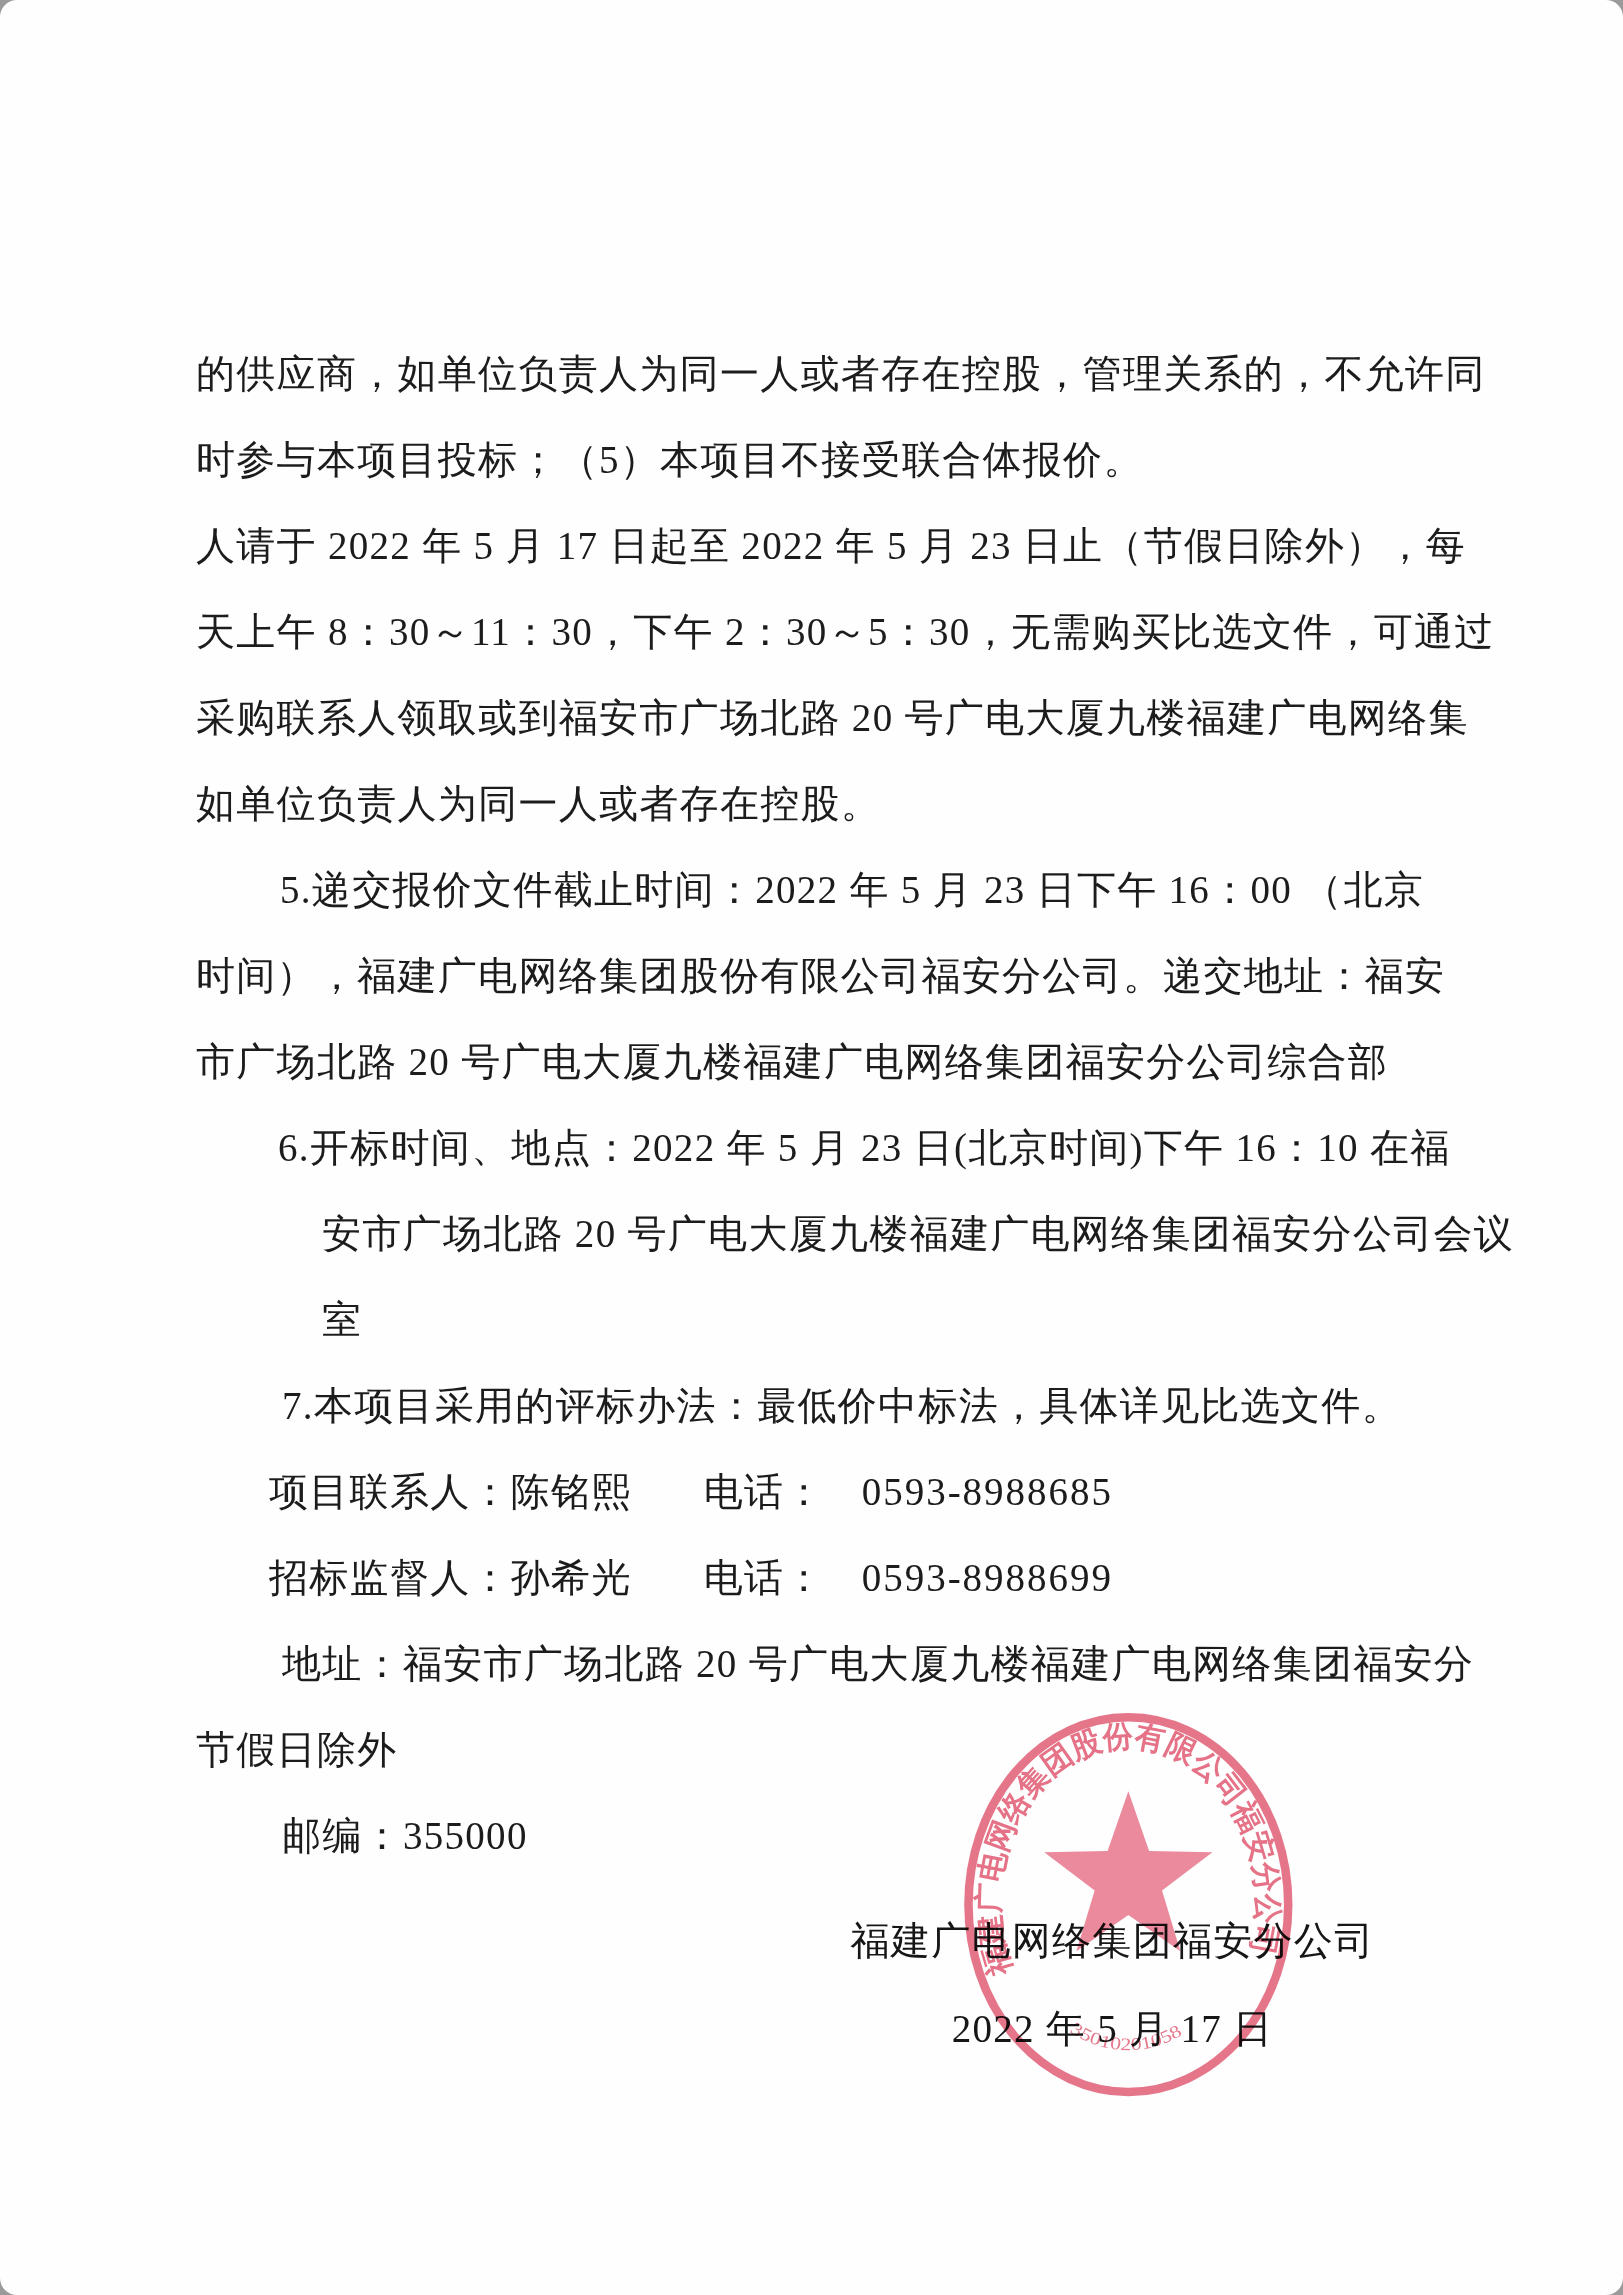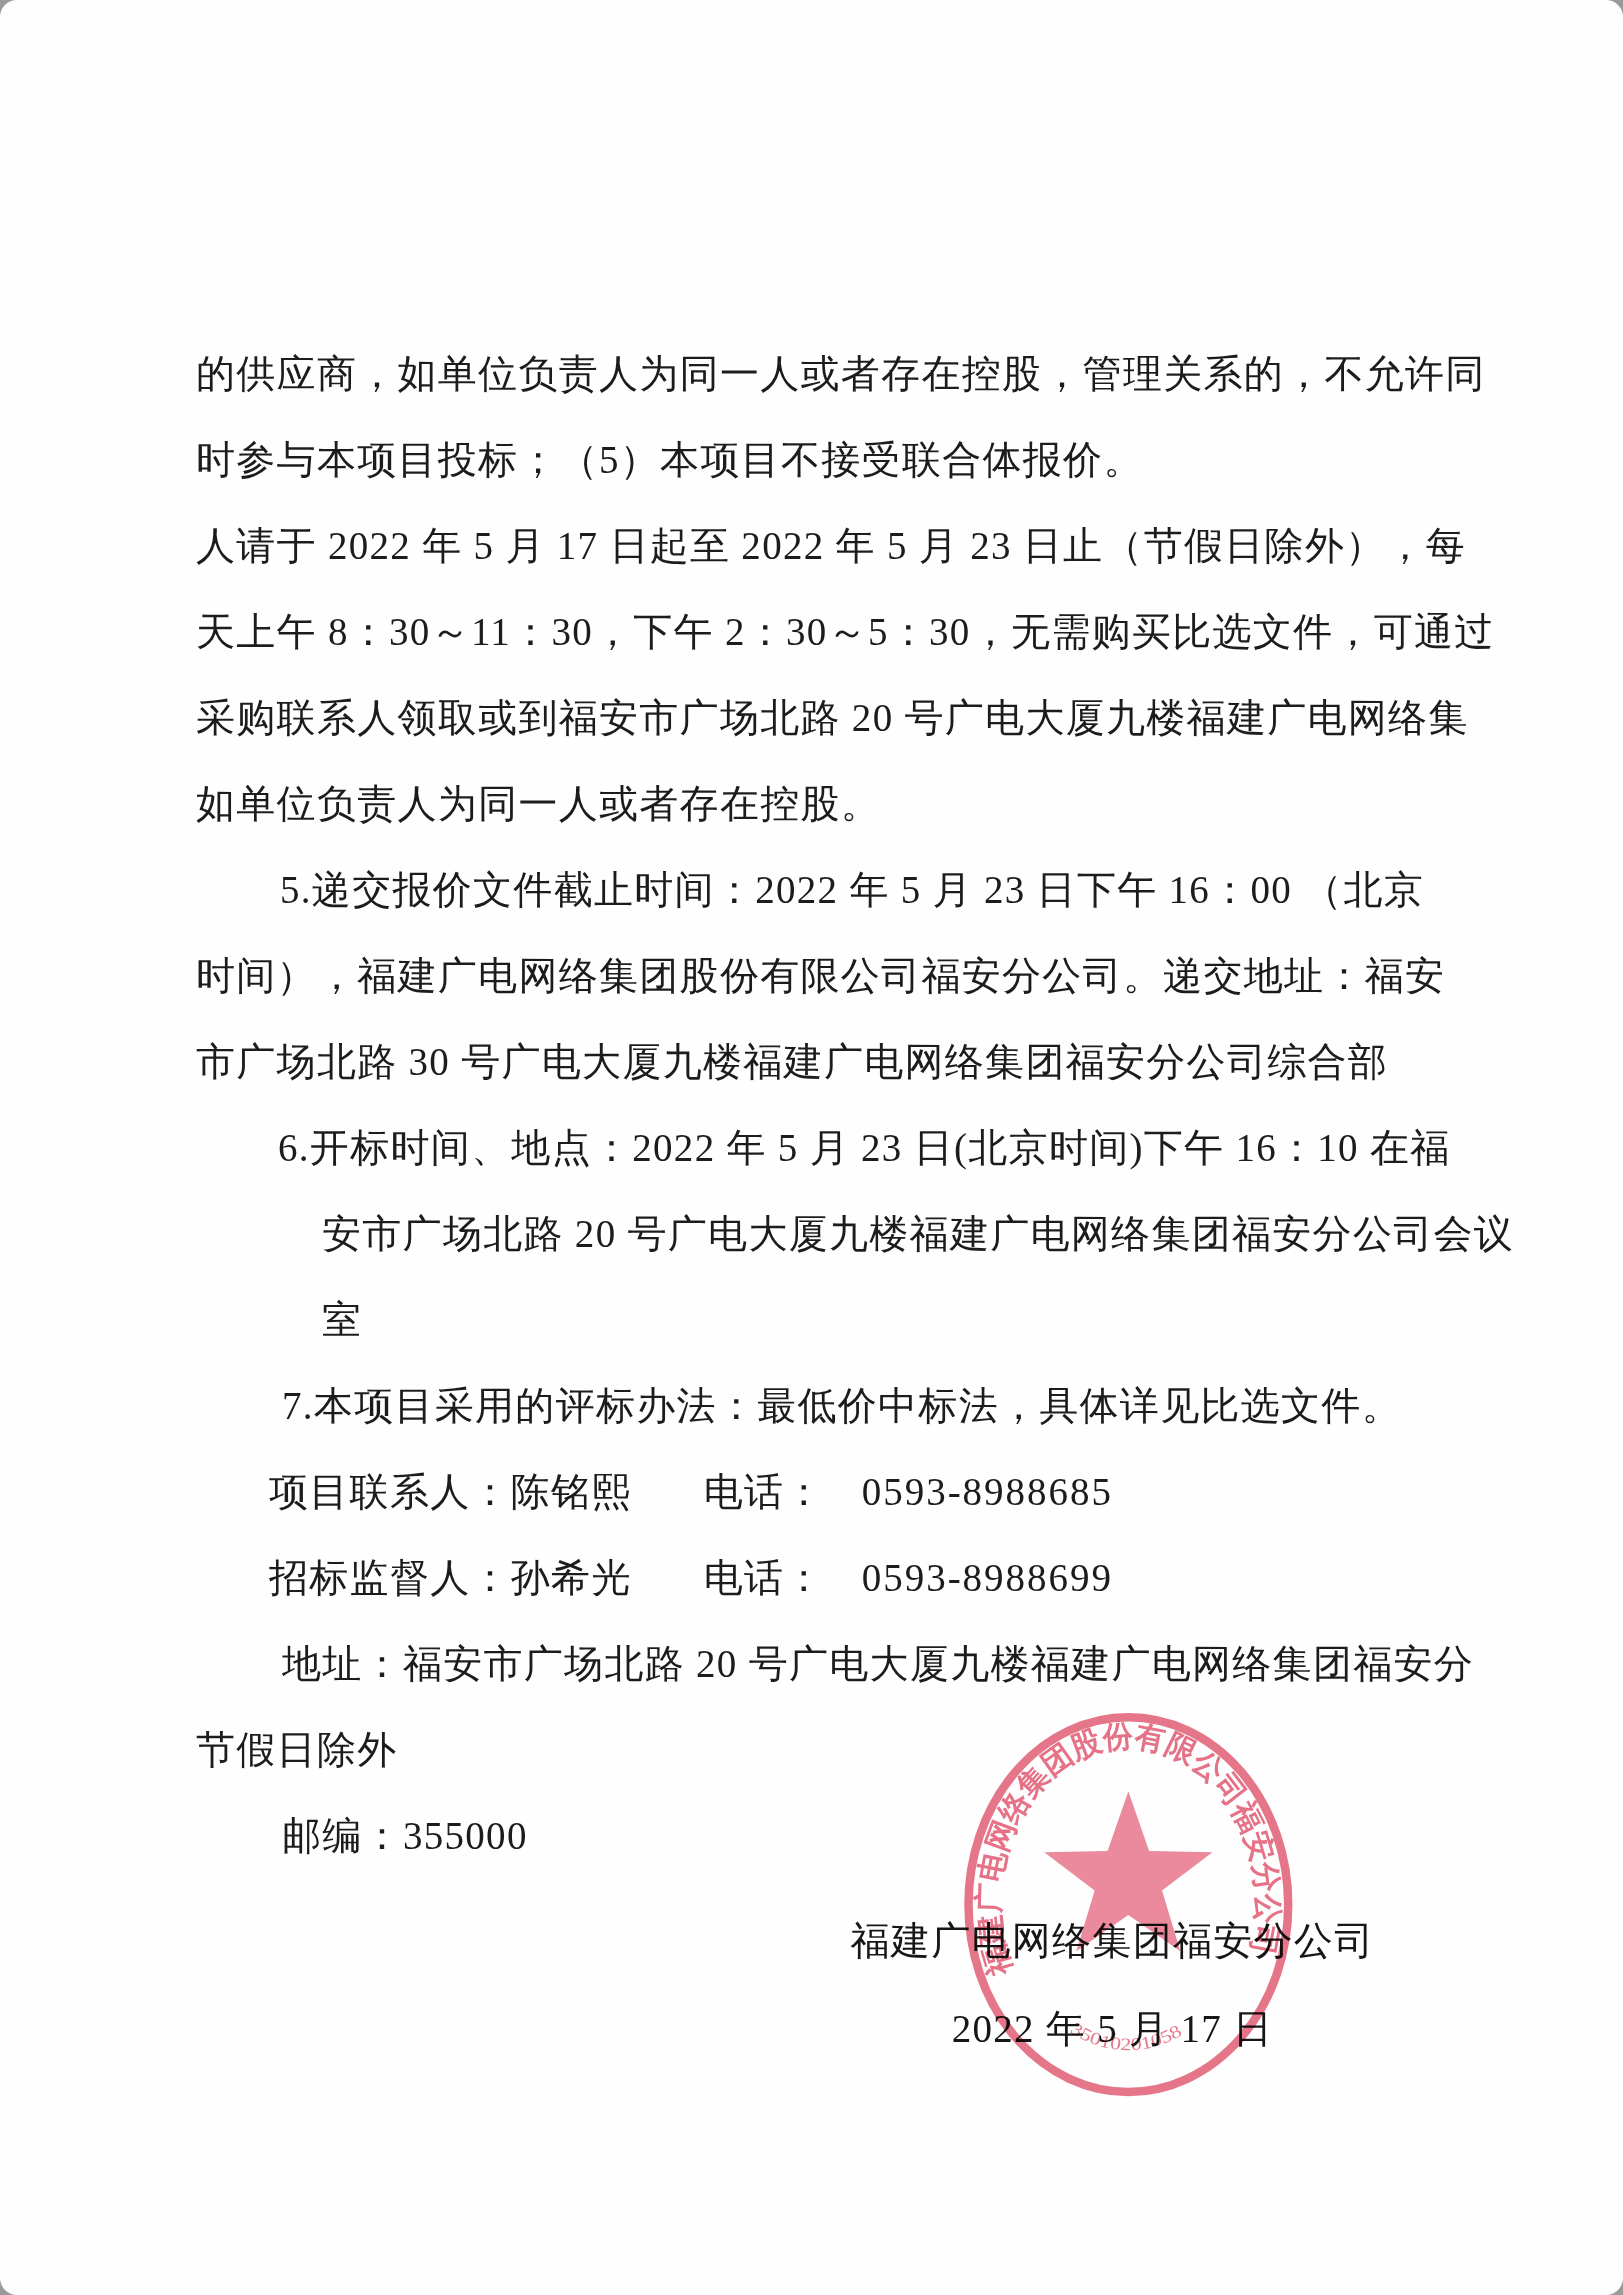--- a/index.html
+++ b/index.html
@@ -58,21 +58,21 @@
     <div class="line">的供应商，如单位负责人为同一人或者存在控股，管理关系的，不允许同</div>
     <div class="line">时参与本项目投标；（5）本项目不接受联合体报价。</div>
 
     <div class="line">人请于 2022 年 5 月 17 日起至 2022 年 5 月 23 日止（节假日除外），每</div>
     <div class="line">天上午 8：30～11：30，下午 2：30～5：30，无需购买比选文件，可通过</div>
     <div class="line">采购联系人领取或到福安市广场北路 20 号广电大厦九楼福建广电网络集</div>
     <div class="line">如单位负责人为同一人或者存在控股。</div>
 
     <div class="line ind-first">5.递交报价文件截止时间：2022 年 5 月 23 日下午 16：00 （北京</div>
     <div class="line">时间），福建广电网络集团股份有限公司福安分公司。递交地址：福安</div>
-    <div class="line">市广场北路 30 号广电大厦九楼福建广电网络集团福安分公司综合部</div>
+    <div class="line">市广场北路 20 号广电大厦九楼福建广电网络集团福安分公司综合部</div>
 
     <div class="line ind-item6-first">6.开标时间、地点：2022 年 5 月 23 日(北京时间)下午 16：10 在福</div>
     <div class="line ind-item6-cont">安市广场北路 20 号广电大厦九楼福建广电网络集团福安分公司会议</div>
     <div class="line ind-item6-cont">室</div>
 
     <div class="line ind-item7">7.本项目采用的评标办法：最低价中标法，具体详见比选文件。</div>
 
     <div class="line ind-contact">
       <span>项目联系人：</span><span>陈铭熙</span><span class="phone-label">电话：</span><span class="phone-number">0593-8988685</span>
     </div>

